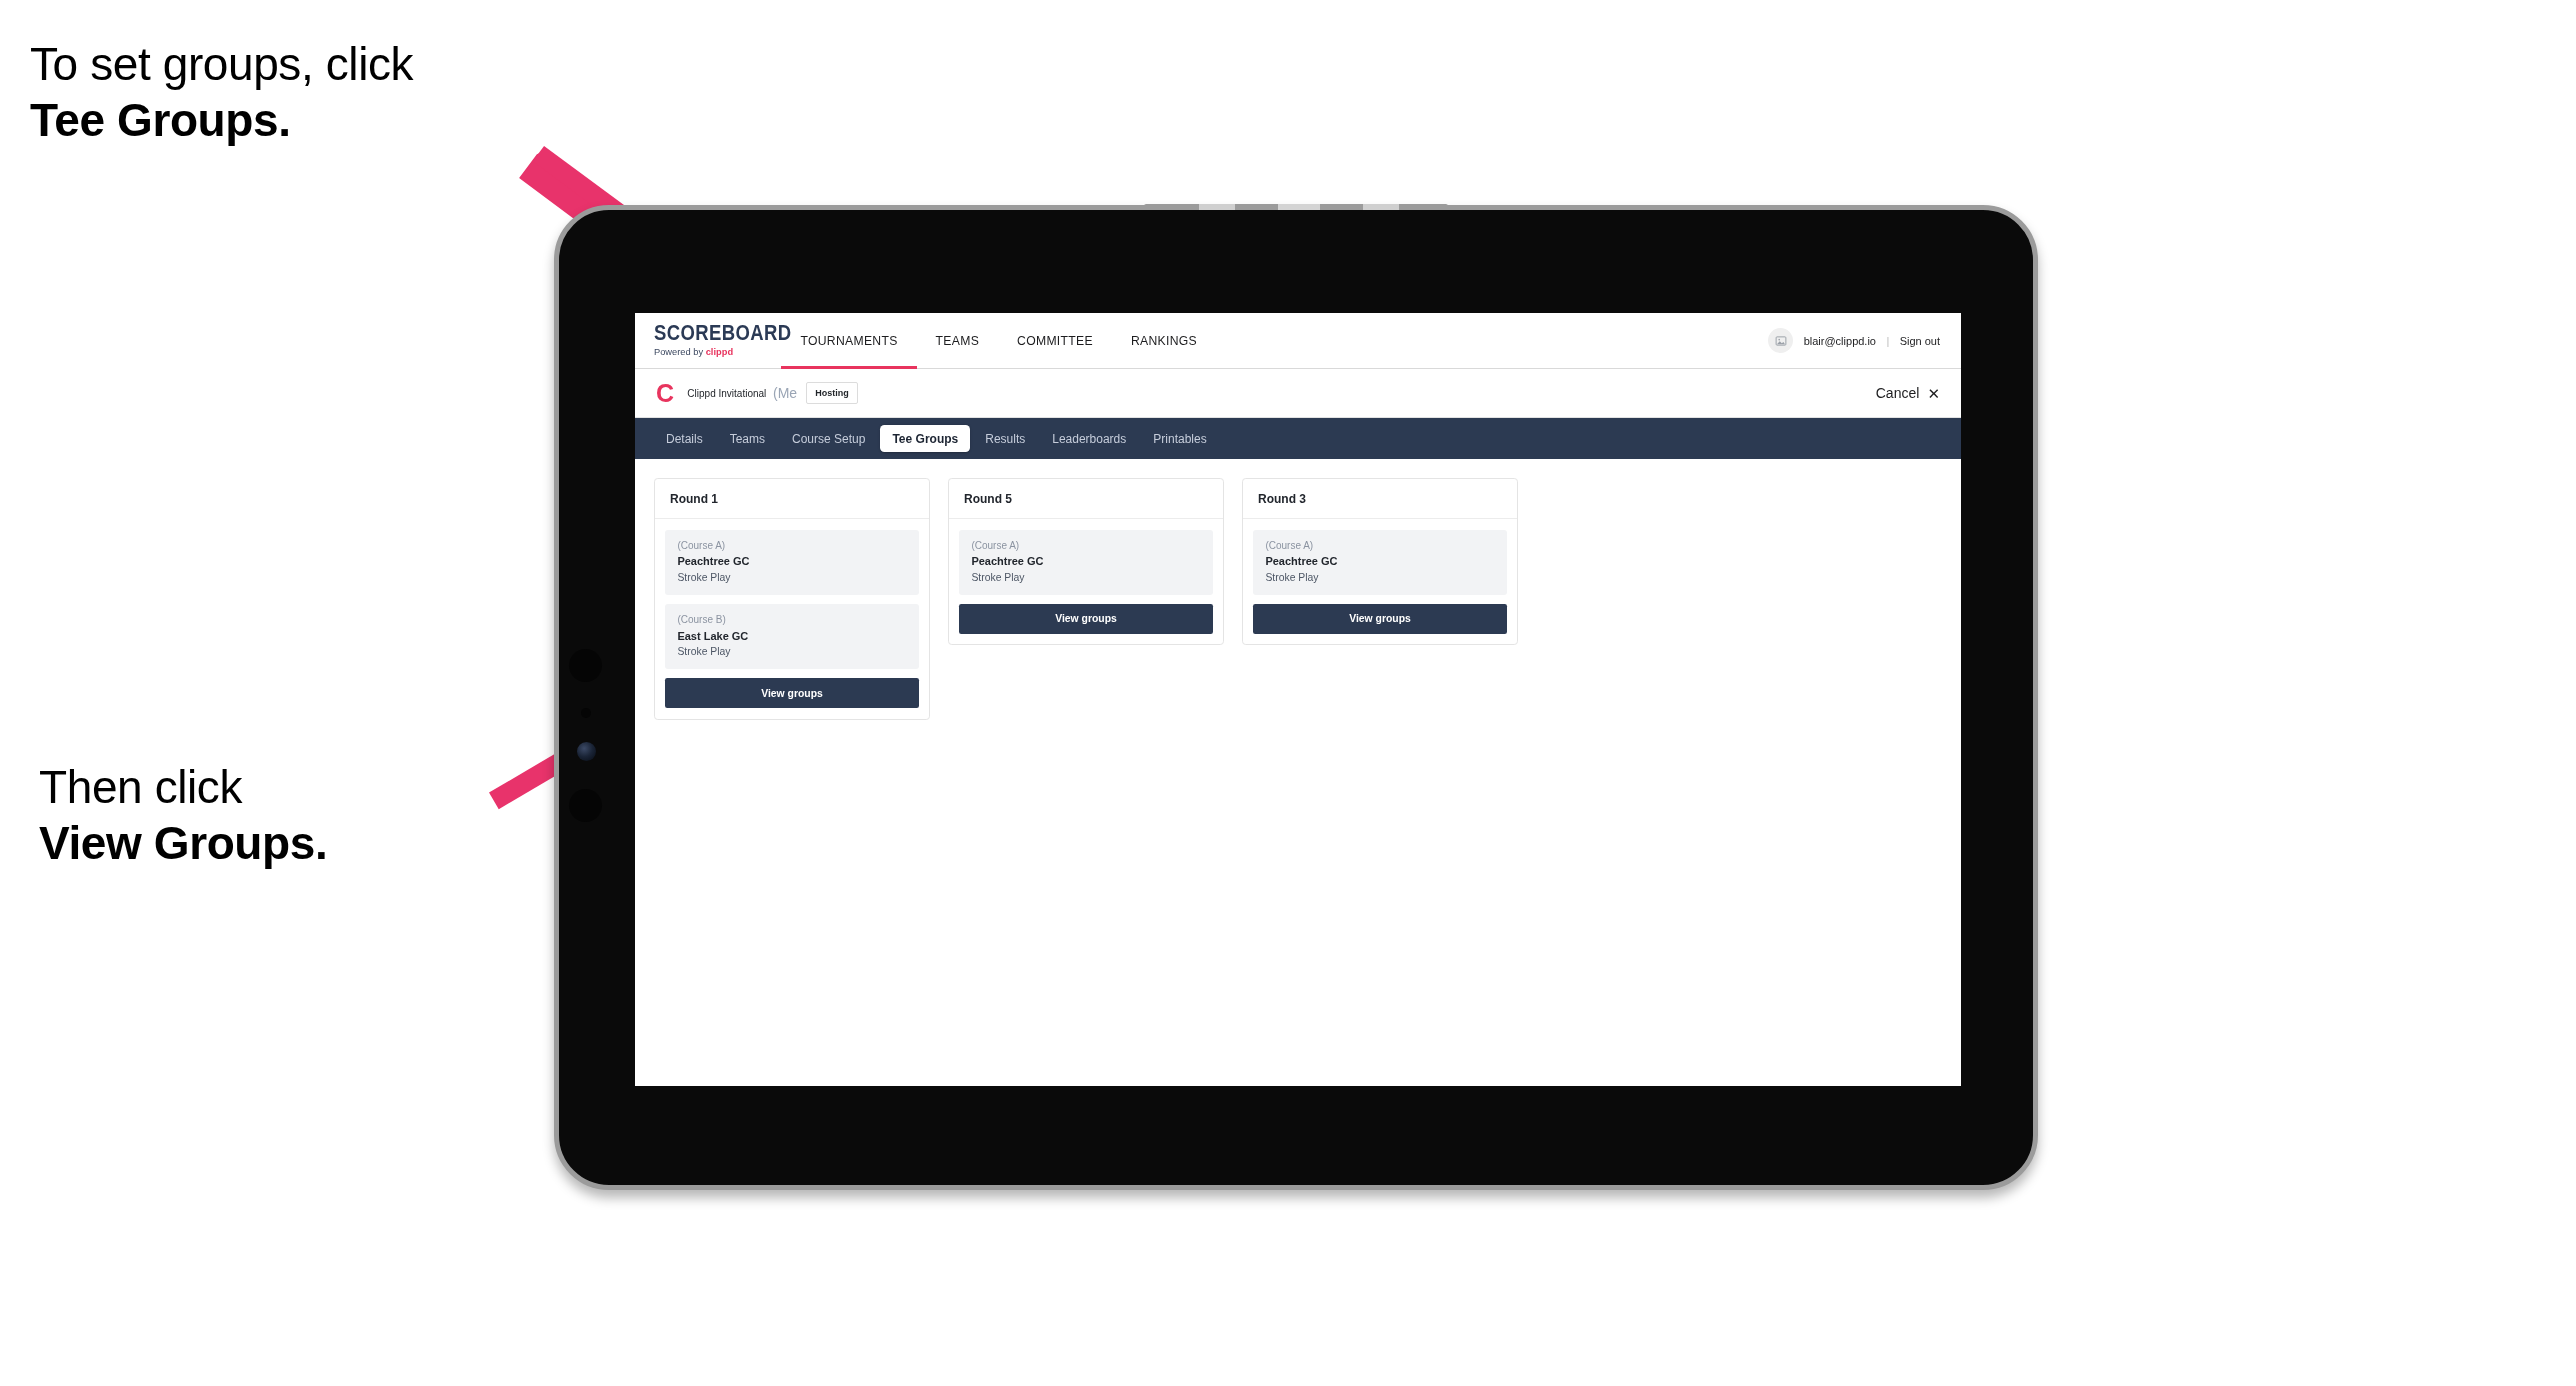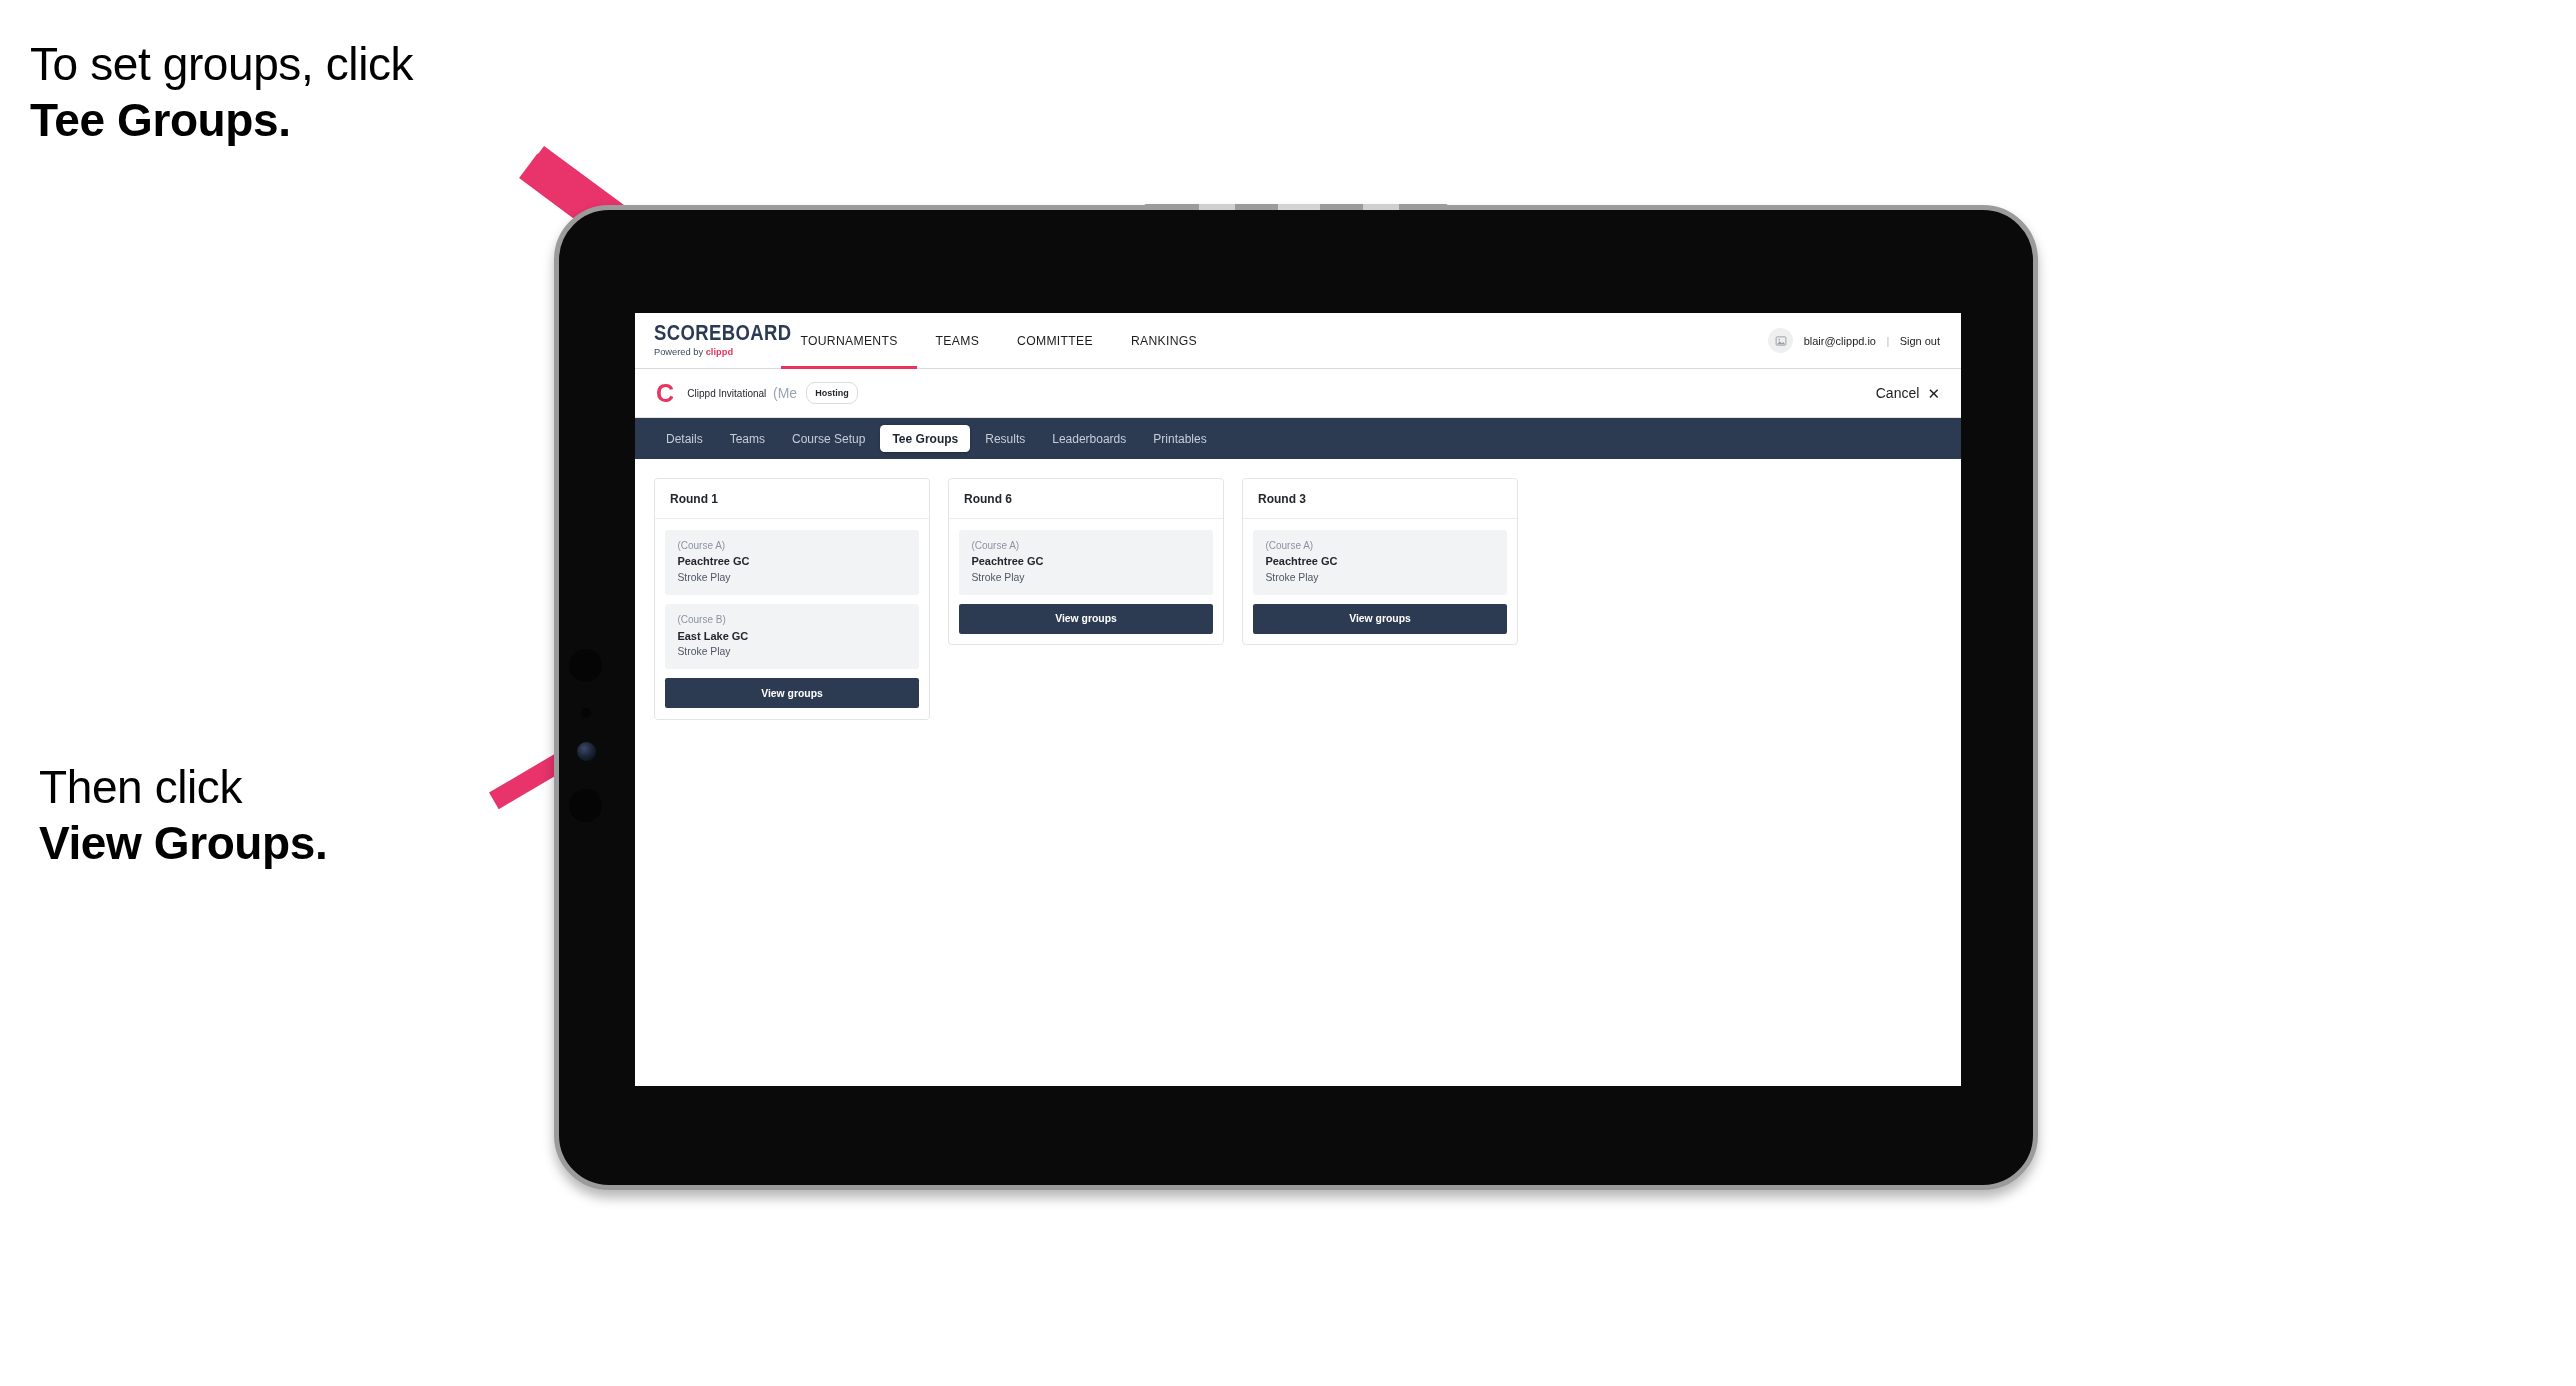--- a/index.html
+++ b/index.html
@@ -165,21 +165,21 @@
     color: #e8345e;
     line-height: 1;
     margin-right: 13.3px;
     font-family: "Liberation Sans", sans-serif;
   }
   #tourney-name { font-size: 10px; color: #23262b; }
   #tourney-meta { font-size: 14px; color: #9aa5b5; margin-left: 6.7px; }
   #hosting-badge {
     margin-left: 9px;
     border: 0.7px solid #dcdcdc;
-    border-radius: 9px;
+    border-radius: 2px;
     padding: 5.2px 8.1px;
     font-size: 9px;
     font-weight: 700;
     color: #23262b;
     background: #ffffff;
     white-space: nowrap;
   }
   #cancel-wrap {
     margin-left: auto;
     display: flex;
@@ -358,21 +358,21 @@
             <div class="course-block">
               <div class="course-tag">(Course B)</div>
               <div class="course-name">East Lake GC</div>
               <div class="course-format">Stroke Play</div>
             </div>
             <button class="view-groups-btn">View groups</button>
           </div>
         </div>
 
         <div class="round-card">
-          <div class="round-header">Round 6</div>
+          <div class="round-header">Round 5</div>
           <div class="round-body">
             <div class="course-block">
               <div class="course-tag">(Course A)</div>
               <div class="course-name">Peachtree GC</div>
               <div class="course-format">Stroke Play</div>
             </div>
             <button class="view-groups-btn">View groups</button>
           </div>
         </div>
 

